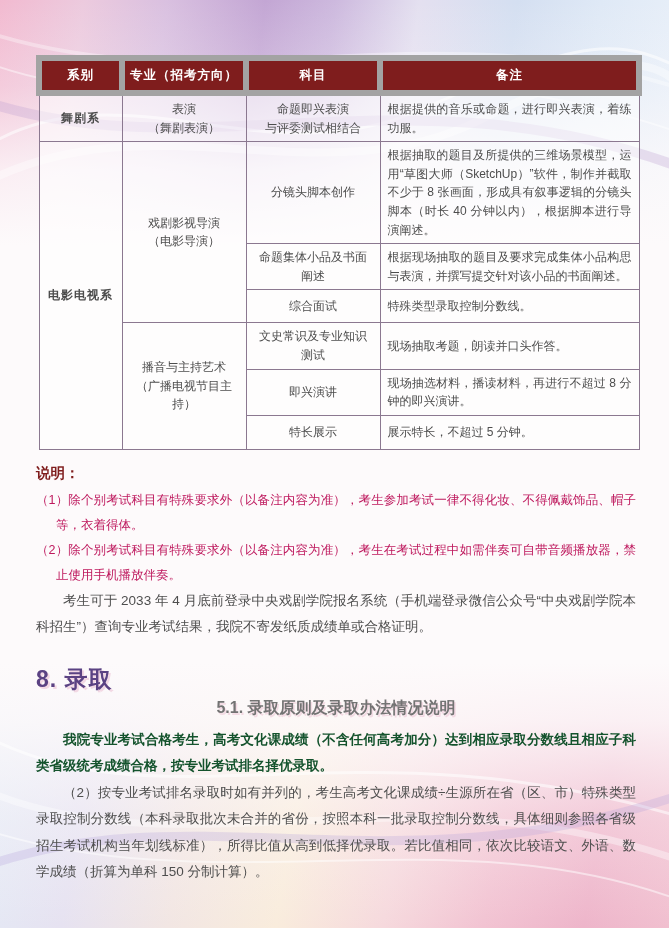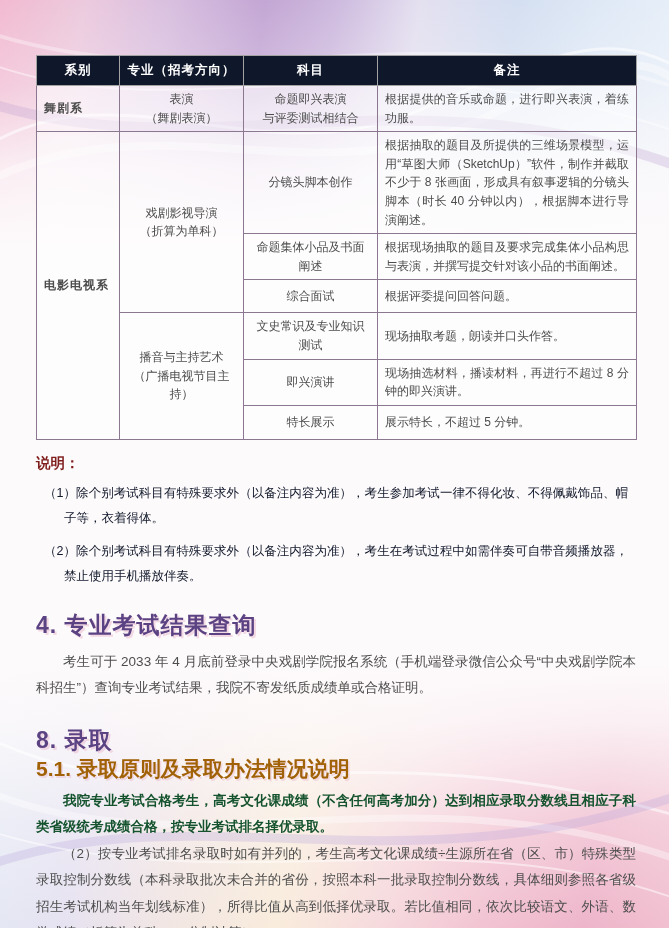--- a/index.html
+++ b/index.html
@@ -23,48 +23,49 @@
   }
   .swirl { position:absolute; left:0; width:669px; pointer-events:none; }
   .swirl.top { top:0; height:245px; }
   .swirl.bottom { bottom:0; height:265px; }
   
   .content { position:absolute; top:0; left:0; width:669px; height:928px; padding:55px 33px 0 36px; box-sizing:border-box; }
   table.exam {
     width:600px; border-collapse:collapse; table-layout:fixed;
   }
   table.exam th {
-    background:#0f172a; color:#ffffff; font-size:12.5px; font-weight:bold;
-    border:1px solid #a3a3a3; padding:6px 2px; height:16px; letter-spacing:1px;
+    background:#7f1d1d; color:#ffffff; font-size:12.5px; font-weight:bold;
+    border:6px solid #a3a3a3; padding:6px 2px; height:16px; letter-spacing:1px;
   }
   table.exam td {
     border:1px solid #8b7890; font-size:12px; color:#4d4d4d;
     background:rgba(255,255,255,0.55); padding:4px 7px; vertical-align:middle;
   }
-  td.dept { background:#e7deeb; font-weight:bold; color:#2e2e2e; text-align:left; font-size:13px; letter-spacing:1px; }
+  td.dept { background:#e7deeb; font-weight:bold; color:#2e2e2e; text-align:center; font-size:13px; letter-spacing:1px; }
   td.major, td.subject { text-align:center; white-space:pre-line; font-size:11.5px; padding:4px 3px; line-height:1.55; }
   td.remark { text-align:justify; line-height:1.55; font-size:11.5px; }
   tr.r1 { height:42px; } tr.r2 { height:80px; } tr.r3 { height:40px; }
   tr.r4 { height:33px; } tr.r5 { height:35px; } tr.r6 { height:41px; } tr.r7 { height:34px; }
   
   .notes { margin-top:14px; width:600px; }
   .notes-title { font-size:14.5px; font-weight:bold; color:#7f1d1d; margin:0 0 5px 0; }
-  .note-item { margin:8px; font-size:12.5px; color:#0f172a; line-height:25px;
+  .note-item { margin:0; font-size:12.5px; color:#be185d; line-height:25px;
     padding-left:1.6em; text-indent:-1.6em; text-align:justify; }
   
   h2.sec {
     font-size:23px; color:#5b4283; font-weight:bold; letter-spacing:1px;
     margin:21px 0 9px 0; line-height:30px;
     text-shadow:2px 2px 0 rgba(233,183,205,0.5);
   }
   h2.sec.five { margin-top:23px; margin-bottom:2px; }
   h3.subsec {
-    font-size:21px; color:#a16207; font-weight:bold;
+    font-size:16px; color:#737373; font-weight:bold;
     margin:0 0 7px 0; line-height:24px;
     text-shadow:1.5px 1.5px 0 rgba(233,183,205,0.45);
+    text-align:center;
   }
   .body-para {
     width:600px; margin:0; font-size:13.5px; color:#4e4e4e;
     line-height:26.5px; text-indent:2em; text-align:justify;
   }
   .body-para.bold { font-weight:bold; color:#14532d; }
 </style>
 </head>
 <body>
 
@@ -109,31 +110,31 @@
           <td class="dept">舞剧系</td>
           <td class="major">表演
 （舞剧表演）</td>
           <td class="subject">命题即兴表演
 与评委测试相结合</td>
           <td class="remark">根据提供的音乐或命题，进行即兴表演，着练功服。</td>
         </tr>
         <tr class="r2">
           <td class="dept" rowspan="6">电影电视系</td>
           <td class="major" rowspan="3">戏剧影视导演
-（折算为单科）</td>
+（电影导演）</td>
           <td class="subject">分镜头脚本创作</td>
           <td class="remark">根据抽取的题目及所提供的三维场景模型，运用“草图大师（SketchUp）”软件，制作并截取不少于 8 张画面，形成具有叙事逻辑的分镜头脚本（时长 40 分钟以内），根据脚本进行导演阐述。</td>
         </tr>
         <tr class="r3">
           <td class="subject">命题集体小品及书面阐述</td>
           <td class="remark">根据现场抽取的题目及要求完成集体小品构思与表演，并撰写提交针对该小品的书面阐述。</td>
         </tr>
         <tr class="r4">
           <td class="subject">综合面试</td>
-          <td class="remark">根据评委提问回答问题。</td>
+          <td class="remark">特殊类型录取控制分数线。</td>
         </tr>
         <tr class="r5">
           <td class="major" rowspan="3">播音与主持艺术
 （广播电视节目主持）</td>
           <td class="subject">文史常识及专业知识测试</td>
           <td class="remark">现场抽取考题，朗读并口头作答。</td>
         </tr>
         <tr class="r6">
           <td class="subject">即兴演讲</td>
           <td class="remark">现场抽选材料，播读材料，再进行不超过 8 分钟的即兴演讲。</td>
@@ -144,21 +145,20 @@
         </tr>
       </tbody>
     </table>
 
     <div class="notes">
       <div class="notes-title">说明：</div>
       <p class="note-item">（1）除个别考试科目有特殊要求外（以备注内容为准），考生参加考试一律不得化妆、不得佩戴饰品、帽子等，衣着得体。</p>
       <p class="note-item">（2）除个别考试科目有特殊要求外（以备注内容为准），考生在考试过程中如需伴奏可自带音频播放器，禁止使用手机播放伴奏。</p>
     </div>
 
-    <h2 class="sec">4. 专业考试结果查询</h2>
     <p class="body-para">考生可于 2033 年 4 月底前登录中央戏剧学院报名系统（手机端登录微信公众号“中央戏剧学院本科招生”）查询专业考试结果，我院不寄发纸质成绩单或合格证明。</p>
 
     <h2 class="sec five">8. 录取</h2>
     <h3 class="subsec">5.1. 录取原则及录取办法情况说明</h3>
     <p class="body-para bold">我院专业考试合格考生，高考文化课成绩（不含任何高考加分）达到相应录取分数线且相应子科类省级统考成绩合格，按专业考试排名择优录取。</p>
     <p class="body-para">（2）按专业考试排名录取时如有并列的，考生高考文化课成绩÷生源所在省（区、市）特殊类型录取控制分数线（本科录取批次未合并的省份，按照本科一批录取控制分数线，具体细则参照各省级招生考试机构当年划线标准），所得比值从高到低择优录取。若比值相同，依次比较语文、外语、数学成绩（折算为单科 150 分制计算）。</p>
 
   </div>
 </div>
 

